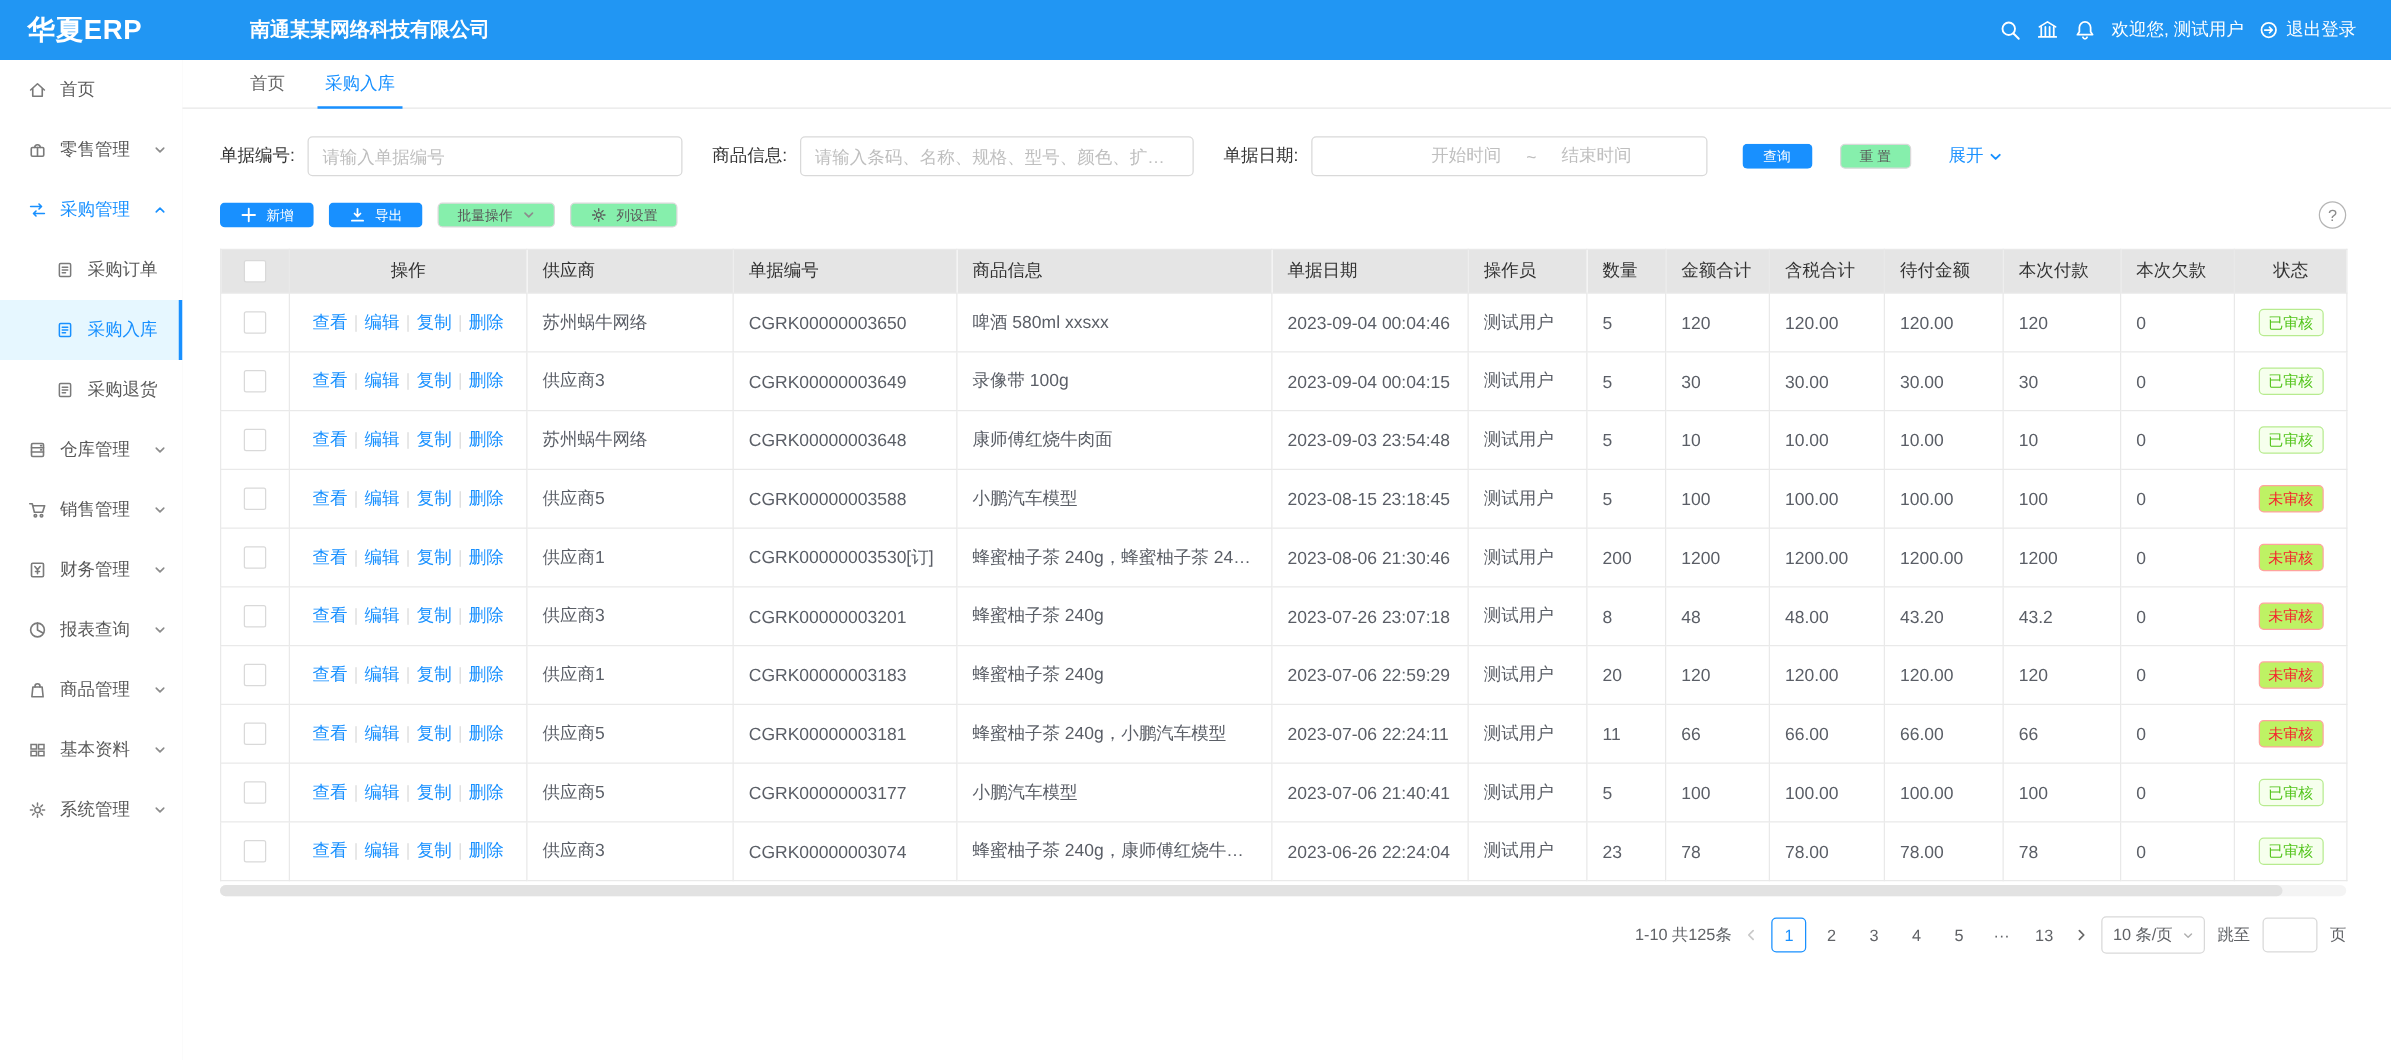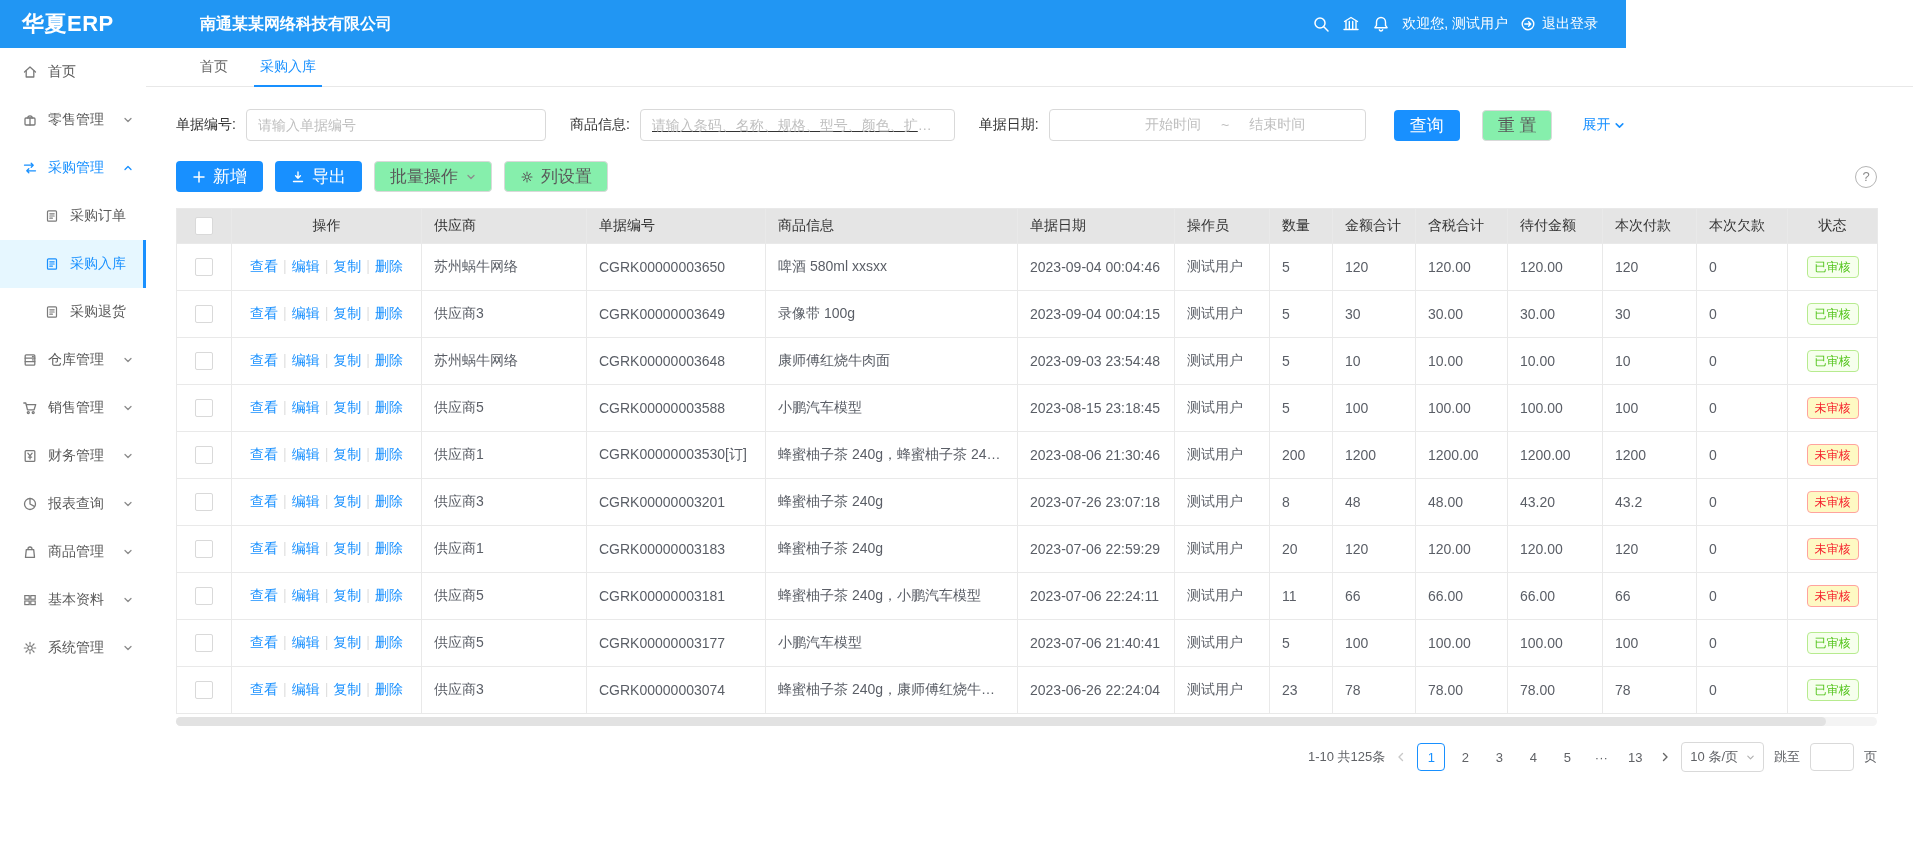--- a/index.html
+++ b/index.html
@@ -1,20 +1,20 @@
 <!DOCTYPE html>
 <html><head>
 <meta charset="utf-8">
 <style>
   html,body{margin:0;padding:0;}
   body{width:1913px;height:848px;overflow:hidden;background:#fff;
        font-family:"Liberation Sans","DejaVu Sans",sans-serif;font-size:14px;color:#333;}
   svg{display:block;}
   
-  .topbar{position:absolute;top:0;left:0;width:1626px;height:48px;background:#2196f3;
+  .topbar{position:absolute;top:0;left:0;width:1913px;height:48px;background:#2196f3;
           display:flex;align-items:center;color:#fff;}
   .logo{width:146px;padding-left:22px;font-size:22px;font-weight:bold;letter-spacing:.5px;}
   .company{font-size:16px;font-weight:bold;margin-left:32px;}
   .topbar-right{margin-left:auto;display:flex;align-items:center;gap:12px;padding-right:28px;}
   .tb-icon{width:18px;height:18px;cursor:pointer;color:#fff;}
   .welcome{font-size:14px;}
   .logout{display:flex;align-items:center;gap:6px;font-size:14px;cursor:pointer;}
   
   .sidebar{position:absolute;top:48px;left:0;width:146px;height:800px;background:#fff;
            border-right:1px solid #ededed;}
@@ -34,21 +34,21 @@
   .tab.active::after{content:"";position:absolute;left:10px;right:10px;bottom:-1px;height:2px;background:#1890ff;}
   .page{padding:0 36px 0 30px;}
   
   .filter-row{margin-top:22px;display:flex;align-items:center;}
   .f-label{color:#333;margin-right:10px;white-space:nowrap;}
   .f-input{height:32px;border:1px solid #d9d9d9;border-radius:4px;padding:0 11px;font-size:14px;
            color:#333;background:#fff;box-sizing:border-box;outline:none;text-overflow:ellipsis;}
   .f-input::placeholder{color:#bfbfbf;}
   .date-range{width:317px;height:32px;border:1px solid #d9d9d9;border-radius:4px;box-sizing:border-box;
               display:flex;align-items:center;justify-content:center;gap:20px;color:#bfbfbf;cursor:text;padding-left:36px;}
-  .btn{height:31px;border-radius:4px;font-size:17px;display:inline-flex;align-items:center;
+  .btn{height:20px;border-radius:4px;font-size:11px;display:inline-flex;align-items:center;
        justify-content:center;padding:0 15px;cursor:pointer;border:1px solid transparent;box-sizing:border-box;
        white-space:nowrap;}
   .btn-primary{background:#1890ff;color:#fff;}
   .btn-default{background:#86efac;border-color:#d9d9d9;color:#595959;}
   .btn .bicon{width:14px;height:14px;margin-right:7px;}
   .btn .bchev{width:10px;height:10px;margin-left:8px;color:#8c8c8c;}
   .link-expand{color:#1890ff;display:inline-flex;align-items:center;gap:4px;cursor:pointer;margin-left:30px;}
   .link-expand .bchev{width:11px;height:11px;}
   
   .toolbar-row{margin-top:20px;display:flex;align-items:center;gap:12px;}
@@ -60,21 +60,21 @@
         white-space:nowrap;overflow:hidden;text-overflow:ellipsis;font-weight:normal;}
   .grid th{height:35px;color:#333;background:#e5e5e5;}
   .grid td{height:47px;color:#5a5e66;}
   .c-center{text-align:center !important;}
   .checkbox{width:16px;height:16px;border:1px solid #d9d9d9;border-radius:2px;background:#fff;
             display:inline-block;vertical-align:middle;cursor:pointer;}
   .op-link{color:#1890ff;cursor:pointer;}
   .op-sep{color:#e0e0e0;margin:0 5px;}
   .tag{display:inline-block;font-size:12px;line-height:20px;padding:0 7px;border-radius:4px;}
   .tag.green{color:#52c41a;background:#f6ffed;border:1px solid #b7eb8f;}
-  .tag.red{color:#f5222d;background:#fef9c3;border:1px solid #ffa39e;}
+  .tag.red{color:#f5222d;background:#bef264;border:1px solid #ffa39e;}
   
   .hscroll{height:9px;background:#f4f4f4;border-radius:5px;margin-top:3px;position:relative;}
   .hscroll .thumb{position:absolute;left:0;top:0;height:9px;width:97%;background:#e2e2e2;border-radius:5px;cursor:grab;}
   
   .pagination{margin-top:16px;display:flex;justify-content:flex-end;align-items:center;gap:10px;
               font-size:13px;color:#606266;}
   .pg-arrow{width:12px;height:12px;color:#666;cursor:pointer;}
   .pg-arrow.disabled{color:#c8c8c8;cursor:default;}
   .pg-btn{min-width:28px;height:28px;display:inline-flex;align-items:center;justify-content:center;
           border-radius:4px;cursor:pointer;padding:0 4px;box-sizing:border-box;}
@@ -297,21 +297,21 @@
     <div class="tab">首页</div>
     <div class="tab active">采购入库</div>
   </div>
 
   <div class="page">
 
     <div class="filter-row">
       <span class="f-label">单据编号:</span>
       <input class="f-input" style="width: 300px;" placeholder="请输入单据编号">
       <span class="f-label" style="margin-left:24px;">商品信息:</span>
-      <input class="f-input" style="width: 315px; text-decoration: underline;" placeholder="请输入条码、名称、规格、型号、颜色、扩展...">
+      <input class="f-input" style="width: 315px;" placeholder="请输入条码、名称、规格、型号、颜色、扩展...">
       <span class="f-label" style="margin-left:24px;">单据日期:</span>
       <span class="date-range">
         <span>开始时间</span>
         <span>~</span>
         <span>结束时间</span>
       </span>
       <button class="btn btn-primary" style="margin-left:28px;min-width:56px;">查询</button>
       <button class="btn btn-default" style="margin-left:22px;min-width:56px;">重 置</button>
       <span class="link-expand">
         <span>展开</span>

